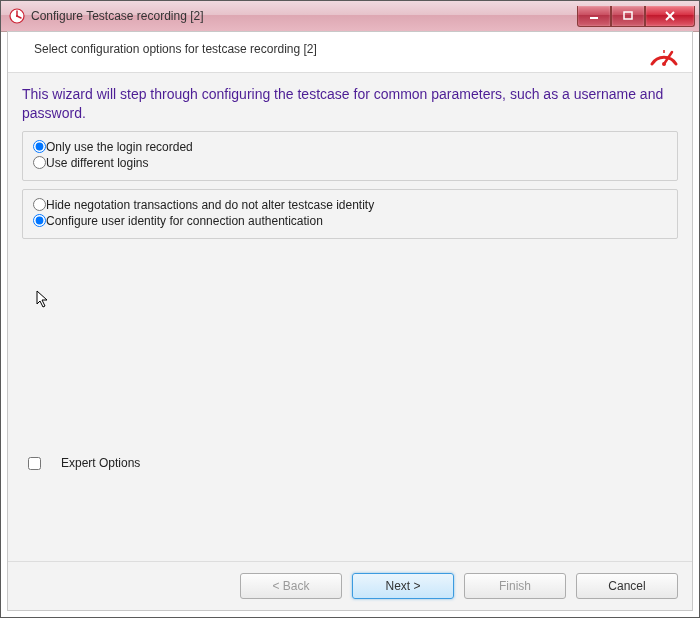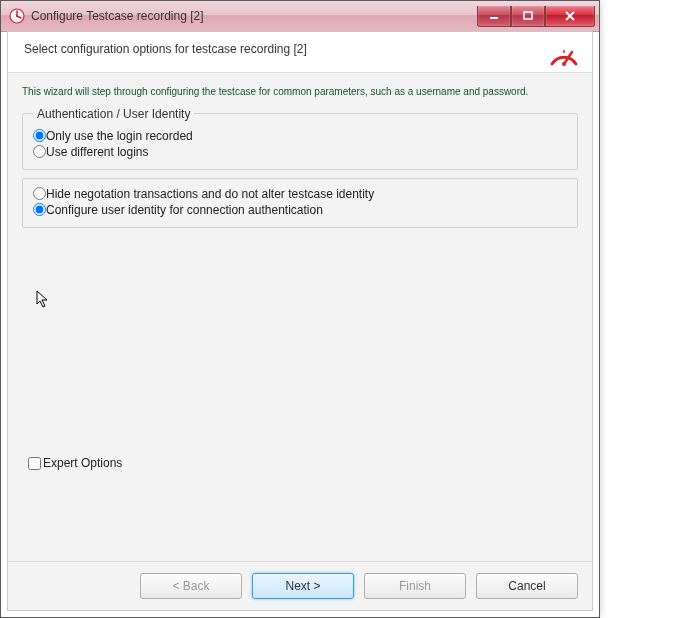--- a/index.html
+++ b/index.html
@@ -4,21 +4,21 @@
 <style>
   body {
     margin: 0;
     padding: 0;
     background: #fff;
     font-family: "Segoe UI", Tahoma, sans-serif;
     font-size: 12px;
     color: #222;
   }
   .window {
-    width: 600px;
+    width: 700px;
     height: 618px;
     box-sizing: border-box;
     border: 1px solid #5a5a5a;
     background: #fff;
     position: relative;
     box-shadow: 0 0 8px rgba(0,0,0,0.2);
   }
   .titlebar {
     height: 30px;
     background: linear-gradient(to bottom, #f0d9df 0%, #e7c3cb 45%, #dda7b2 46%, #e8b8c2 100%);
@@ -86,36 +86,36 @@
   }
   .banner-title {
     font-family: Impact, "Arial Black", sans-serif;
     font-size: 18px;
     letter-spacing: 0.5px;
     color: #1f1f1f;
     margin-bottom: 10px;
   }
   .banner-sub {
     font-size: 12px;
-    margin-left: 0;
+    margin-left: 10px;
     color: #333;
   }
   .banner-icon {
     position: absolute;
     top: 8px;
     right: 12px;
     width: 32px;
     height: 28px;
   }
   .content {
     padding: 12px 14px;
   }
   .intro {
-    font-size: 10px;
-    color: #14532d;
+    font-size: 14px;
+    color: #4c1d95;
     margin-bottom: 8px;
     line-height: 1.35;
   }
   fieldset.group {
     border: 1px solid #d0d0d0;
     border-radius: 2px;
     margin: 4px 0 8px 0;
     padding: 6px 10px 8px 10px;
   }
   fieldset.group legend {
@@ -128,21 +128,21 @@
     align-items: center;
     margin: 2px 0;
     font-size: 12px;
   }
   .expert-row {
     position: absolute;
     left: 20px;
     bottom: 140px;
     display: flex;
     align-items: flex-end;
-    gap: 2px;
+    gap: 20px;
     font-size: 12px;
   }
   .button-bar {
     position: absolute;
     left: 0;
     right: 0;
     bottom: 0;
     border-top: 1px solid #ddd;
     height: 48px;
     display: flex;
@@ -231,21 +231,20 @@
           <line x1="28" y1="24" x2="25" y2="22" stroke="#d22" stroke-width="1.5"></line>
           <line x1="16" y1="10" x2="16" y2="13" stroke="#d22" stroke-width="1.5"></line>
         </svg>
       </div>
     </div>
 
     <div class="content">
       <div class="intro">This wizard will step through configuring the testcase for common parameters, such as a username and password.</div>
 
       <fieldset class="group">
-        <legend>Authentication / User Identity</legend>
         <label class="radio-row">
           <input type="radio" name="g1" checked="" style="">
           <span>Only use the login recorded</span>
         </label>
         <label class="radio-row">
           <input type="radio" name="g1" style="">
           <span>Use different logins</span>
         </label>
       </fieldset>
 

